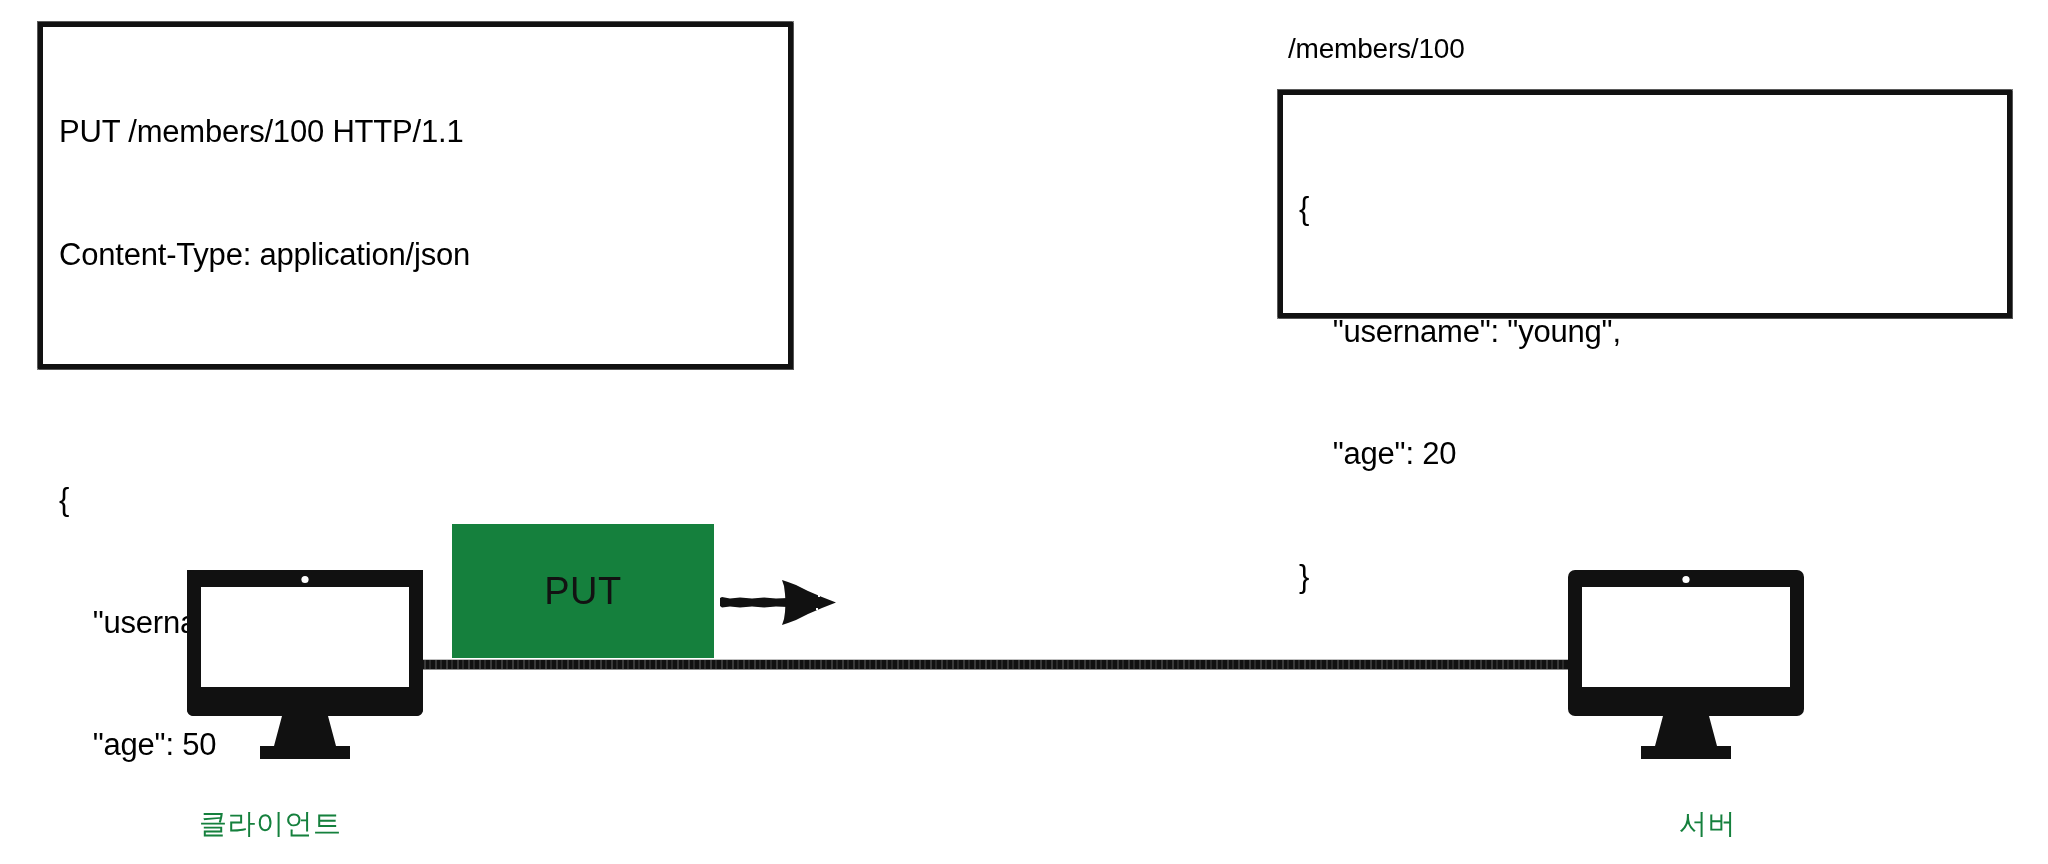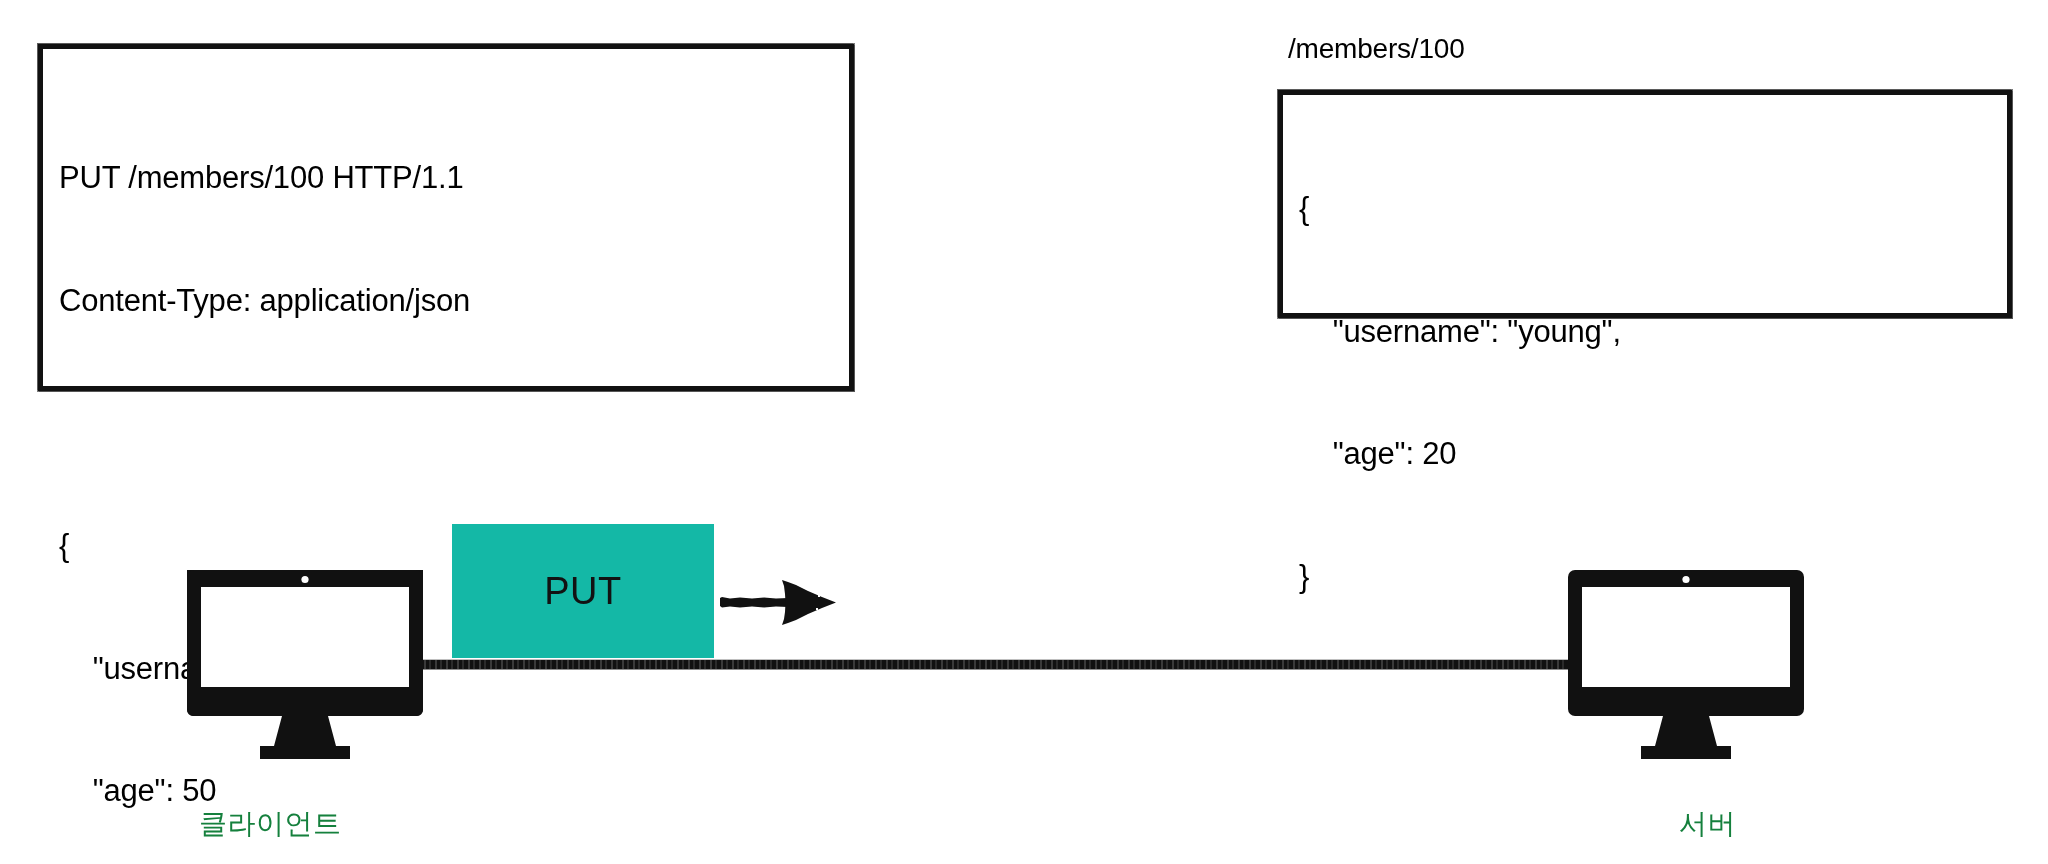--- a/index.html
+++ b/index.html
@@ -26,24 +26,24 @@
     box-shadow:
       inset 0 0 0 1px #ffffff,
       0 0 0 1px rgba(17,17,17,0.55),
       1px 1px 0 0 rgba(17,17,17,0.35),
       -1px -1px 0 0 rgba(17,17,17,0.30);
   }
 
   
   #request-box {
     left: 38px;
-    top: 44px;
-    width: 816px;
+    top: 22px;
+    width: 755px;
     height: 347px;
-    padding: 27px 16px 10px 16px;
+    padding: 3px 16px 10px 16px;
   }
   .code {
     font-family: "Liberation Sans", sans-serif;
     font-size: 31px;
     line-height: 1.32;
     white-space: pre;
     font-weight: 400;
     letter-spacing: -0.2px;
   }
   .code .line { display: block; min-height: 1.32em; }
@@ -81,21 +81,21 @@
         #3a3a3a 9px, #3a3a3a 11px);
     box-shadow: 0 1px 0 rgba(0,0,0,0.45), 0 -1px 0 rgba(0,0,0,0.25);
   }
 
   #put-badge {
     position: absolute;
     left: 452px;
     top: 524px;
     width: 262px;
     height: 134px;
-    background: #14b8a6;
+    background: #15803d;
     display: flex;
     align-items: center;
     justify-content: center;
   }
   #put-badge-label {
     font-size: 38px;
     font-weight: 400;
     color: #121212;
     letter-spacing: 0.5px;
   }

